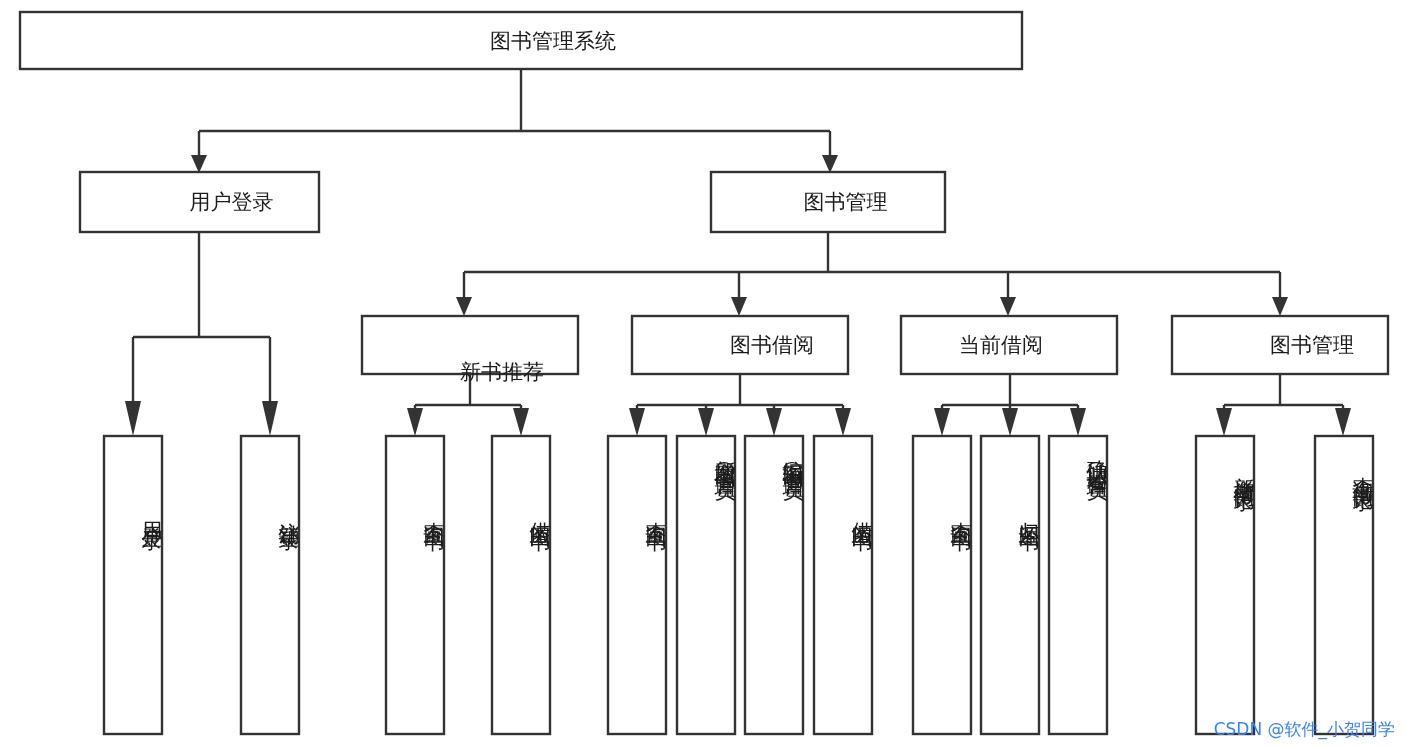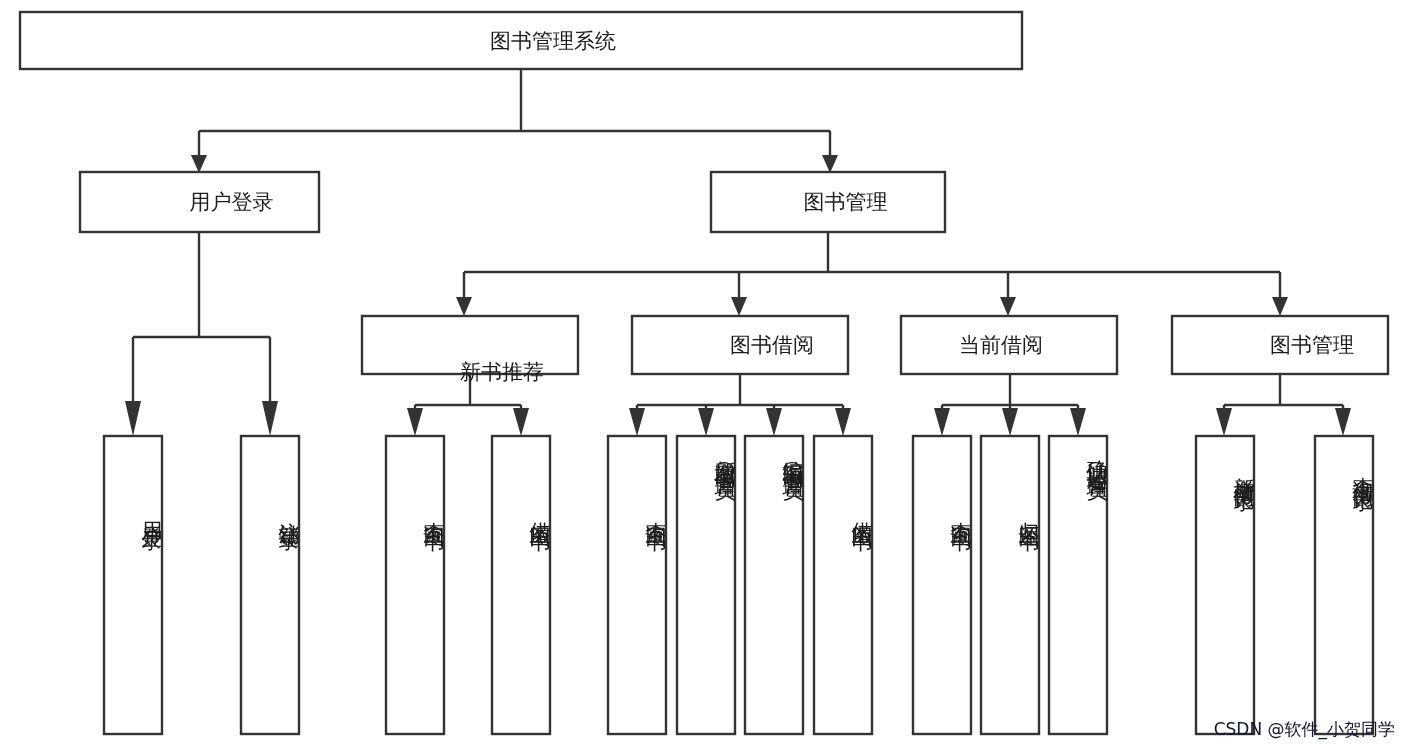--- a/index.html
+++ b/index.html
@@ -66,21 +66,21 @@
     justify-content: center;
     pointer-events: none;
     padding-left: 32px;
   }
   #watermark {
     position: absolute;
     right: 10px;
     bottom: 6px;
     font-family: "DejaVu Sans", "Liberation Sans", sans-serif;
     font-size: 17px;
-    color: #0f172a;
+    color: #3b82f6;
     white-space: nowrap;
     pointer-events: none;
   }
 </style>
 </head>
 <body>
 
 <div id="diagram-root">
 
   <svg class="diagram-canvas" viewBox="0 0 1405 747">

